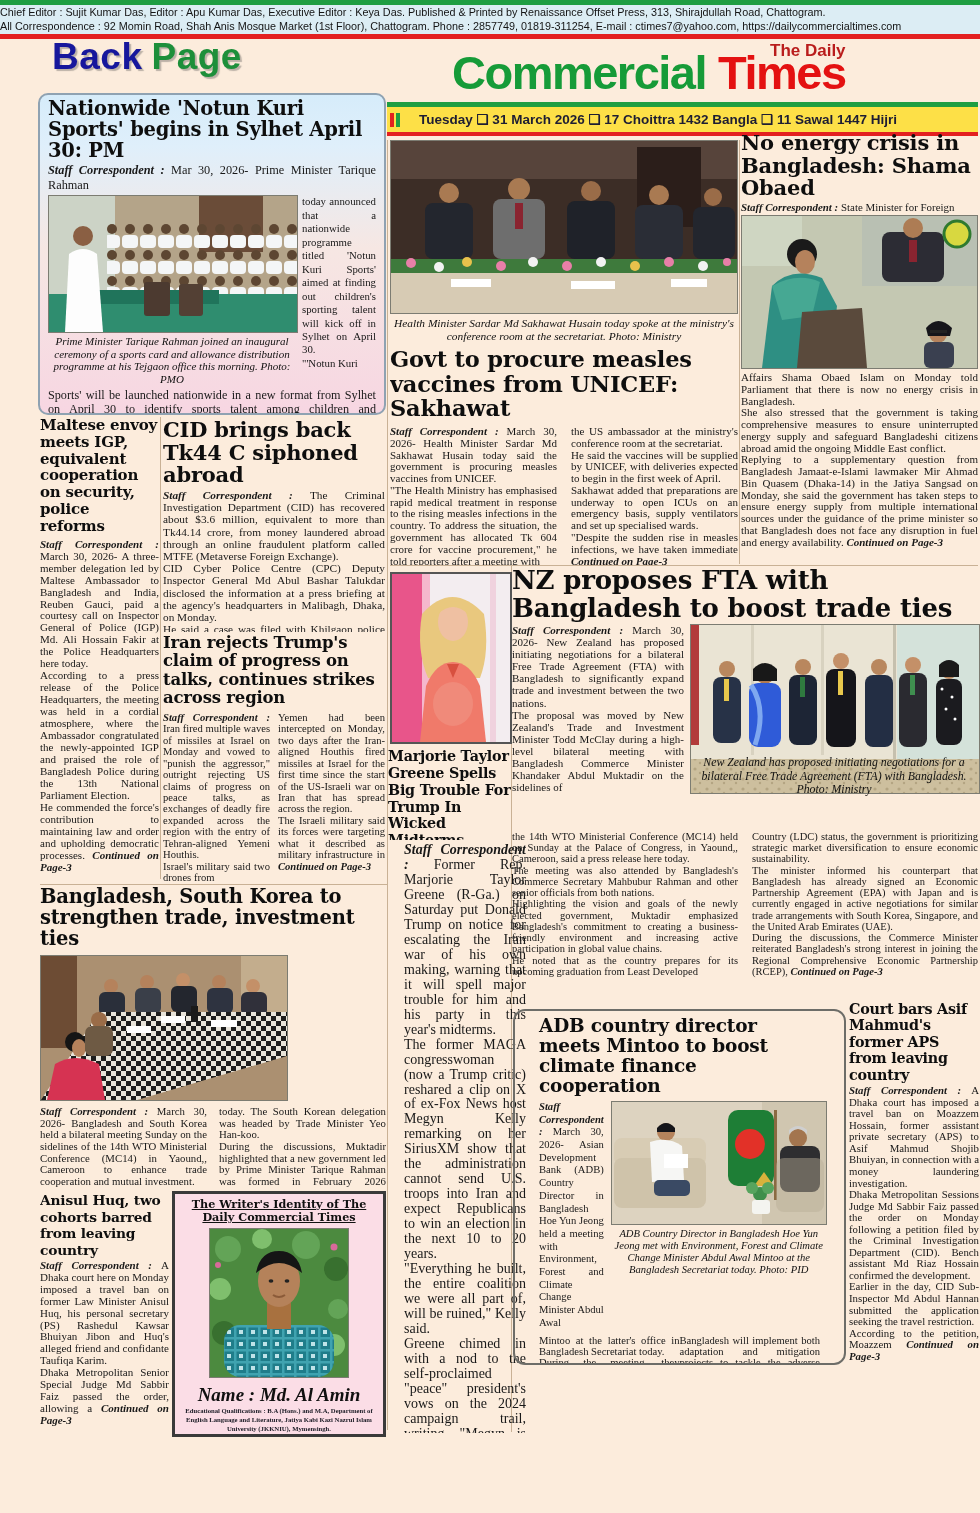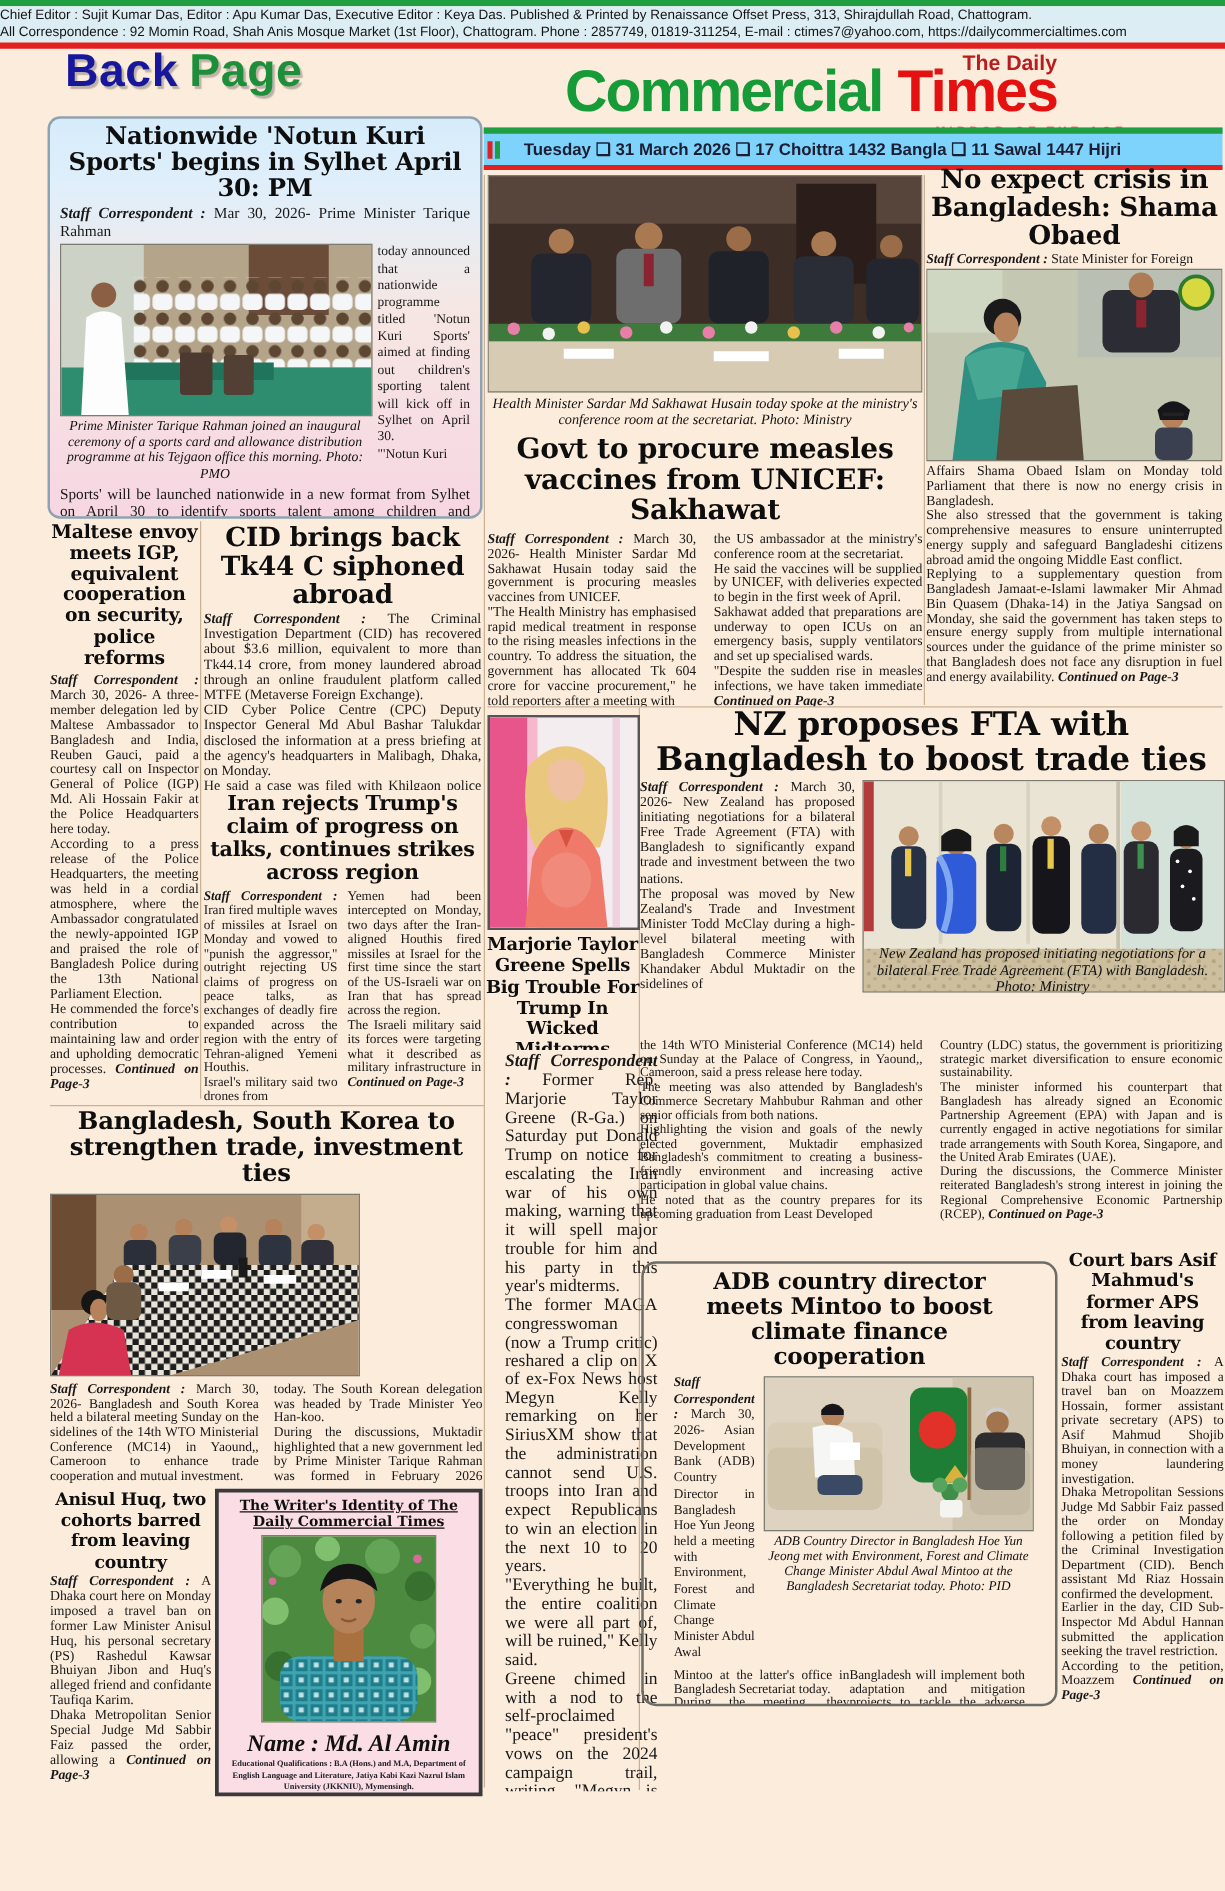--- a/index.html
+++ b/index.html
@@ -1,37 +1,37 @@
 <!DOCTYPE html>
 <html><head>
 <meta charset="utf-8">
 <style>
   html,body{margin:0;padding:0}
   body{width:980px;height:1513px;position:relative;background:#fcecdc;font-family:"Liberation Serif",serif;overflow:hidden}
   .abs{position:absolute}
   .art{position:absolute;overflow:hidden}
-  .hl{font-family:"DejaVu Serif",serif;font-weight:700;text-align:center;color:#0e0e0e;line-height:1.08;letter-spacing:-0.2px}
+  .hl{font-family:"DejaVu Serif",serif;font-weight:700;text-align:left;color:#0e0e0e;line-height:1.08;letter-spacing:-0.2px}
   .bt{text-align:justify;color:#181818;margin:0}
   .pre{white-space:pre-line}
   .by{font-weight:700;font-style:italic}
   .cont{font-weight:700;font-style:italic}
   .cap{font-weight:400;font-style:italic;text-align:center;color:#101010;line-height:1.15}
   .ph{display:block;border:1px solid #7c7c72;background:#d8d0c2}
   .cols{display:flex;justify-content:space-between}
   .vr{position:absolute;width:1px;background:#c9b195}
   .hr{position:absolute;height:1px;background:#c9b195}
   .bp{font-family:"Liberation Sans",sans-serif;font-weight:800;font-size:37px;letter-spacing:.5px;text-shadow:2px 2px 1px rgba(70,70,70,.35);white-space:nowrap}
   .bp-b{color:#17179c}
   .bp-g{color:#1d8f3a;margin-left:9px}
   .mh-over{font-family:"Liberation Sans",sans-serif;font-weight:800;font-size:17px;color:#b91c1c}
   .mh-t{font-family:"Liberation Sans",sans-serif;font-weight:800;font-size:47px;letter-spacing:-1.5px;white-space:nowrap;line-height:1}
   .mh-g{color:#169b38}
   .mh-r{color:#e41111;margin-left:12px}
   .mh-tag{font-family:"Liberation Sans",sans-serif;font-weight:700;font-size:9.5px;letter-spacing:3.2px;color:#e41111;text-align:center}
-  .dateband{position:absolute;left:387px;top:102px;width:591px;height:34px;border-top:5px solid #1f9e42;border-bottom:4px solid #e32020;background:#7dd3fc;box-sizing:border-box}
+  .dateband{position:absolute;left:387px;top:102px;width:591px;height:34px;border-top:5px solid #1f9e42;border-bottom:4px solid #e32020;background:#fde047;box-sizing:border-box}
   .dateline{font-family:"Liberation Sans",sans-serif;font-weight:700;font-size:13.5px;color:#1d1d33;line-height:25px;padding-left:32px;white-space:nowrap}
   .bandstripe{position:absolute;top:6px;width:4px;height:14px}
   .footer-line{font-family:"Liberation Sans",sans-serif;font-size:10.8px;color:#141414;line-height:13.5px}
   .notun-box{position:absolute;left:38px;top:93px;width:348px;height:322px;border:2px solid #8fa2b2;border-radius:10px;
     background:linear-gradient(180deg,#d6ecfa 0%,#dfeffb 16%,#f6e7e3 48%,#f7d6e2 100%);box-sizing:border-box;padding:3px 8px;overflow:hidden}
   .adb-box{position:absolute;left:513px;top:1009px;width:333px;height:356px;border:2px solid #6d6d68;border-radius:12px;box-sizing:border-box;padding:5px 24px;overflow:hidden}
   .writer-box{position:absolute;left:172px;top:1191px;width:214px;height:246px;border:3px solid #3a3a3a;background:#fbdde6;box-sizing:border-box;padding:4px 5px;overflow:hidden;text-align:center}
   .writer-title{font-family:"DejaVu Serif",serif;font-weight:700;font-size:11.2px;text-decoration:underline;color:#101010;line-height:1.2}
   .writer-small{font-weight:700;font-size:6.7px;color:#20202a;line-height:1.35}
 </style>
@@ -184,21 +184,21 @@
       <span class="pre">the US ambassador at the ministry's conference room at the secretariat.
 He said the vaccines will be supplied by UNICEF, with deliveries expected to begin in the first week of April.
 Sakhawat added that preparations are underway to open ICUs on an emergency basis, supply ventilators and set up specialised wards.
 "Despite the sudden rise in measles infections, we have taken immediate</span>
       <span class="cont">Continued on Page-3</span>
     </p>
   </div>
 </div>
 
 <div class="art" style="left:741px;top:132px;width:237px;height:432px">
-  <div class="hl" style="font-size:21px">No expect crisis in Bangladesh: Shama Obaed</div>
+  <div class="hl" style="font-size:21px">No energy crisis in Bangladesh: Shama Obaed</div>
   <p class="bt" style="font-size:10.9px;margin-top:1px;white-space:nowrap">
     <span class="by">Staff Correspondent :</span>
     <span>State Minister for Foreign</span>
   </p>
   <svg class="ph" width="235" height="152" viewBox="0 0 235 152" preserveAspectRatio="none" style="margin-top:2px">
     <rect width="235" height="152" fill="#c4c8b2"></rect>
     <rect x="120" y="0" width="115" height="70" fill="#b9c0b3"></rect>
     <rect x="0" y="0" width="60" height="50" fill="#cfd6c2"></rect>
     <rect x="140" y="16" width="62" height="50" rx="8" fill="#2c2c34"></rect>
     <circle cx="171" cy="12" r="10" fill="#ad7c54"></circle>

